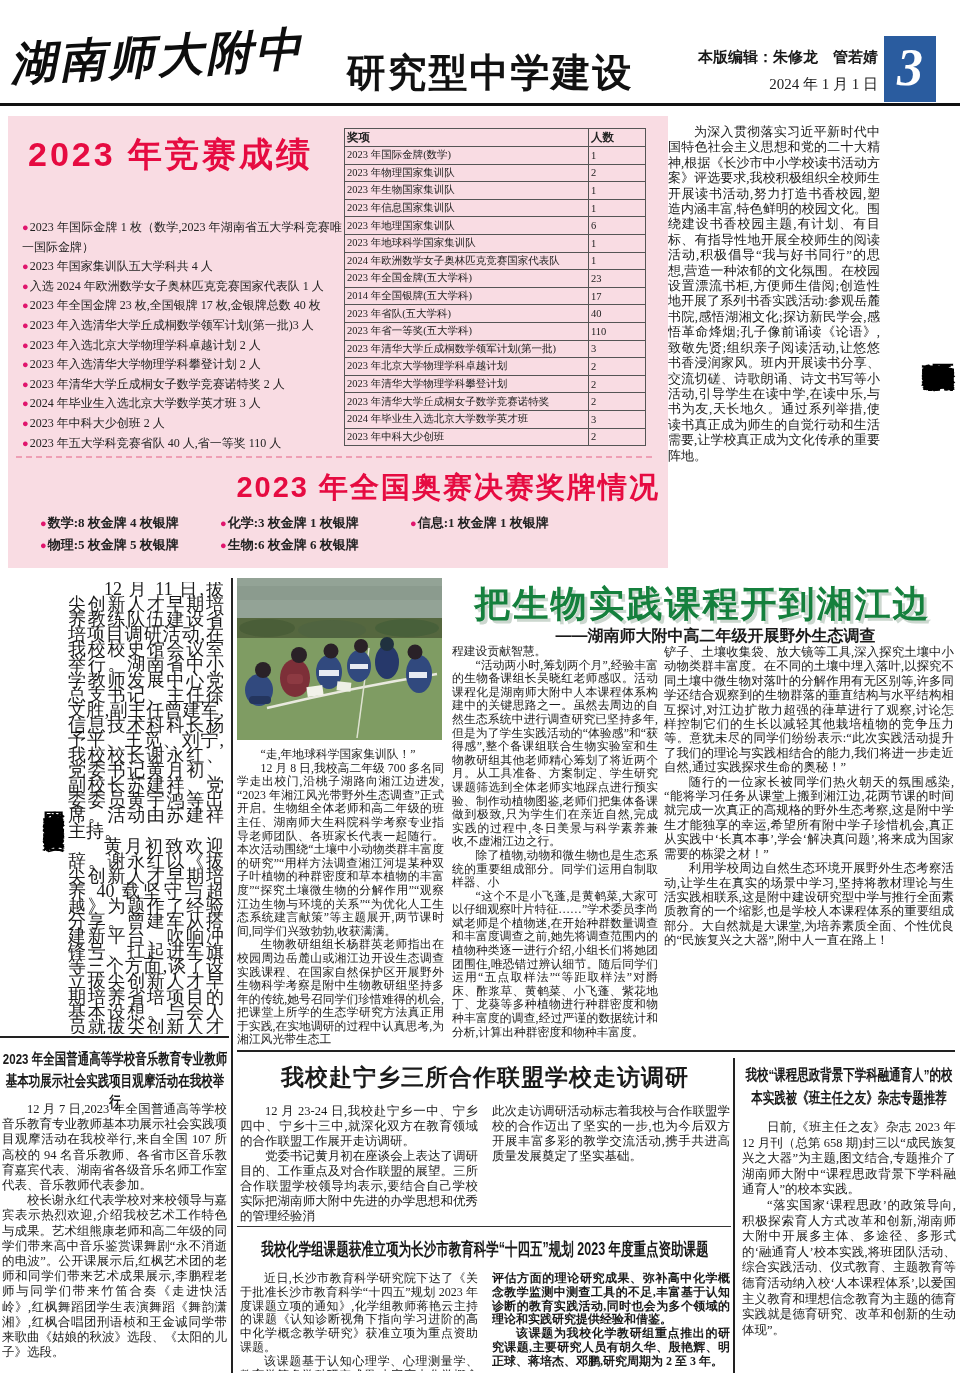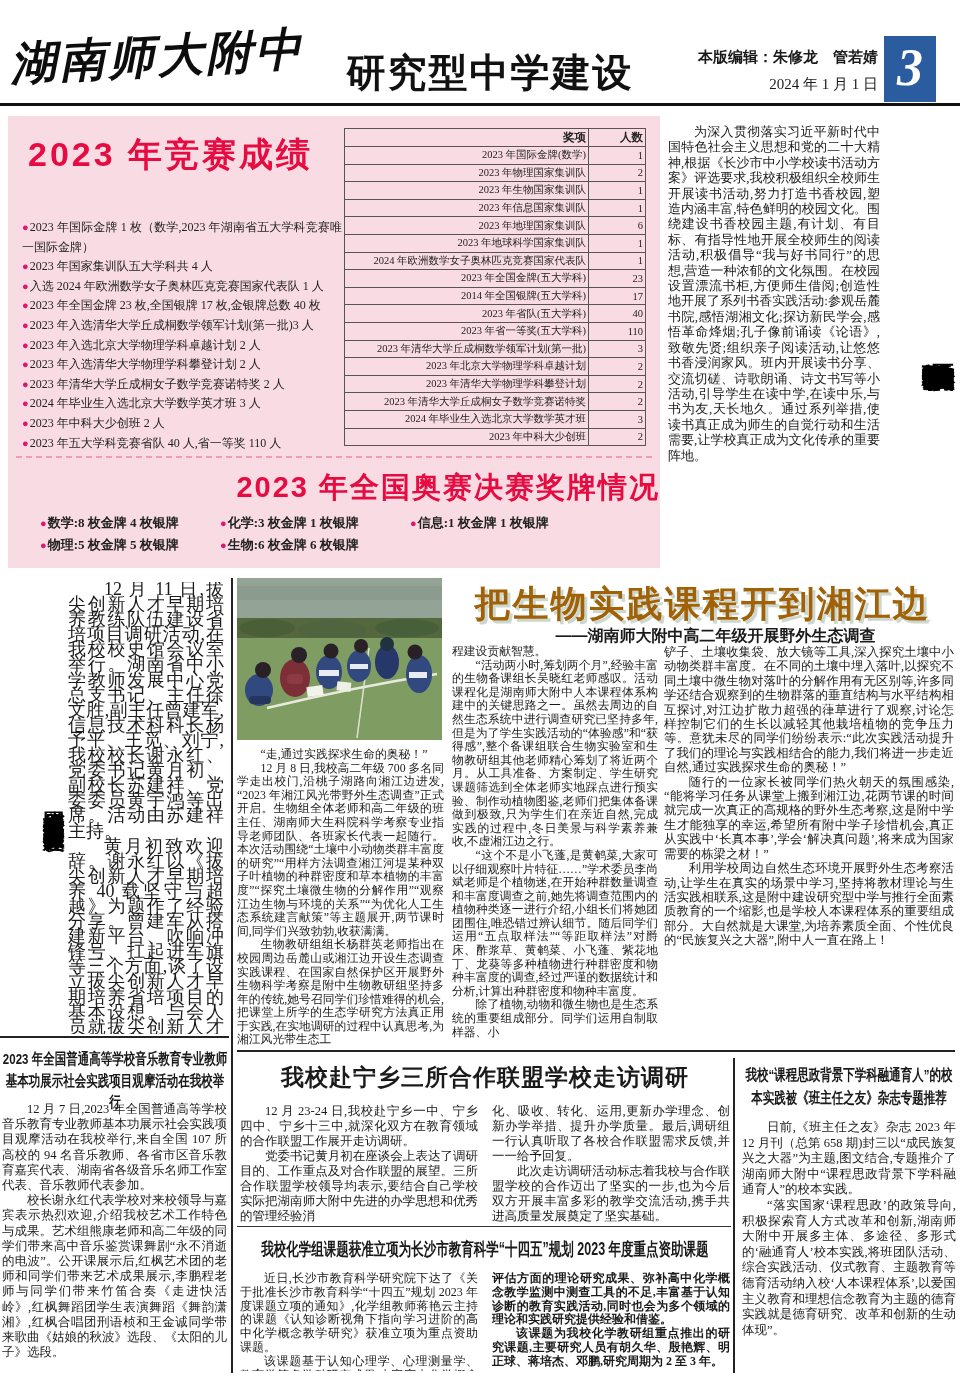--- a/index.html
+++ b/index.html
@@ -19,28 +19,28 @@
         letter-spacing:3px;transform:rotate(-3deg);color:#0d0d0d;}
   .masthead{left:330px;top:46px;width:320px;text-align:center;font-size:39px;letter-spacing:2px;color:#111;}
   .editor-box{left:650px;top:48px;width:228px;text-align:right;}
   .editor-line{font-size:15px;font-weight:bold;font-family:"Liberation Sans","DejaVu Sans",sans-serif;}
   .date-line{font-size:15px;margin-top:8px;}
   .page-badge{left:884px;top:36px;width:52px;height:66px;background:#2a5c9f;
       color:#fff;text-align:center;line-height:64px;font-size:52px;font-style:italic;font-weight:bold;}
   .header-rule{left:0;top:103px;width:960px;height:3px;background:#111;}
 
   
-  .panel{left:8px;top:116px;width:652px;height:452px;background:#f9dce3;}
+  .panel{left:8px;top:116px;width:652px;height:452px;background:#f9dce3;padding-left:8px;}
   .panel-title{left:20px;top:16px;font-size:34px;color:#e60b41;letter-spacing:3px;}
   .award-list{left:14px;top:102px;width:320px;font-size:12px;line-height:19.6px;color:#222;}
   .award-item{text-align:justify;}
   .dot{color:#e0156d;font-size:11px;margin-right:1px;}
   .awards-table{left:336px;top:12px;width:302px;border-collapse:collapse;background:transparent;}
   .awards-table td,.awards-table th{border:1px solid #555;font-size:10.5px;
-      text-align:right;padding:1px 2px;height:14.6px;color:#222;}
+      text-align:left;padding:1px 2px;height:14.6px;color:#222;}
   .awards-table th{font-weight:bold;font-size:11.5px;}
   .awards-table td:last-child,.awards-table th:last-child{width:52px;}
   .dashed-rule{left:8px;top:340px;width:636px;border-top:2px dashed #ef9fb5;height:0;}
   .medal-title{left:0;top:352px;width:652px;text-align:right;font-size:29px;color:#e60b41;letter-spacing:2px;}
   .medal-grid{left:32px;top:398px;width:600px;display:grid;grid-auto-flow:column;
       grid-template-rows:repeat(2,auto);grid-template-columns:180px 190px auto;row-gap:4px;
       font-size:13px;font-weight:bold;color:#222;}
 
   
   .reading-body{left:668px;top:124px;width:212px;height:446px;overflow:hidden;
@@ -56,21 +56,21 @@
   .hrule-mid2{left:237px;top:1226px;width:494px;height:1px;background:#333;}
 
   
   .talent-vtitle{left:12px;top:580px;width:50px;height:458px;display:flex;justify-content:center;
       font-size:17px;letter-spacing:1px;transform:scaleX(1.25);transform-origin:center;color:#000;}
   .talent-body{left:68px;top:582px;width:156px;height:452px;overflow:hidden;
       font-size:18px;line-height:15.1px;}
 
   
   .photo{left:237px;top:578px;width:205px;height:162px;overflow:hidden;background:#7f9c63;}
-  .bio-title{left:450px;top:580px;width:505px;text-align:center;font-size:36px;color:#a16207;
+  .bio-title{left:450px;top:580px;width:505px;text-align:center;font-size:36px;color:#15803d;
       letter-spacing:2px;text-shadow:3px 3px 0 rgba(120,150,130,.38);}
   .bio-subtitle{left:463px;top:626px;width:505px;text-align:center;font-size:16px;}
   .bio-col{font-size:11.8px;line-height:13.6px;overflow:hidden;}
   .bio-c1{left:237px;top:748px;width:207px;height:300px;}
   .bio-c2{left:452px;top:645px;width:206px;height:406px;}
   .bio-c3{left:664px;top:645px;width:290px;height:406px;font-size:12.4px;line-height:14.4px;}
 
   
   .music-title{left:2px;top:1048px;width:226px;text-align:center;font-size:11.5px;line-height:16px;
       transform:scaleY(1.35);transform-origin:top;letter-spacing:0;}
@@ -267,49 +267,48 @@
       <circle cx="178" cy="74" r="7.5" fill="#2a2127"></circle>
       <path d="M172 94 h18 v6 h-18 z" fill="#e8ebf2"></path>
     </g>
     <rect x="70" y="108" width="16" height="10" fill="#f2f2ea" transform="rotate(-8 78 113)"></rect>
     <rect x="100" y="104" width="14" height="9" fill="#eef0e6" transform="rotate(6 107 108)"></rect>
   </svg>
 </div>
 <div class="abs bio-title hei">把生物实践课程开到湘江边</div>
 <div class="abs bio-subtitle hei">——湖南师大附中高二年级开展野外生态调查</div>
 <div class="abs bio-col bio-c1">
-    <p>“走,通过实践探求生命的奥秘！”</p>
+    <p>“走,年地球科学国家集训队！”</p>
     <p>12 月 8 日,我校高二年级 700 多名同学走出校门,沿桃子湖路向湘江边进发,“2023 年湘江风光带野外生态调查”正式开启。生物组全体老师和高二年级的班主任、湖南师大生科院科学考察专业指导老师团队、各班家长代表一起随行。本次活动围绕“土壤中小动物类群丰富度的研究”“用样方法调查湘江河堤某种双子叶植物的种群密度和草本植物的丰富度”“探究土壤微生物的分解作用”“观察江边生物与环境的关系”“为优化人工生态系统建言献策”等主题展开,两节课时间,同学们兴致勃勃,收获满满。</p>
     <p>生物教研组组长杨群英老师指出在校园周边岳麓山或湘江边开设生态调查实践课程、在国家自然保护区开展野外生物科学考察是附中生物教研组坚持多年的传统,她号召同学们珍惜难得的机会,把课堂上所学的生态学研究方法真正用于实践,在实地调研的过程中认真思考,为湘江风光带生态工</p>
   </div>
 <div class="abs bio-col bio-c2 cont">
     <p>程建设贡献智慧。</p>
     <p>“活动两小时,筹划两个月”,经验丰富的生物备课组长吴晓红老师感叹。活动课程化是湖南师大附中人本课程体系构建中的关键思路之一。虽然去周边的自然生态系统中进行调查研究已坚持多年,但是为了学生实践活动的“体验感”和“获得感”,整个备课组联合生物实验室和生物教研组其他老师精心筹划了将近两个月。从工具准备、方案制定、学生研究课题筛选到全体老师实地踩点进行预实验、制作动植物图鉴,老师们把集体备课做到极致,只为学生们在亲近自然,完成实践的过程中,冬日美景与科学素养兼收,不虚湘江边之行。</p>
+    <p>除了植物,动物和微生物也是生态系统的重要组成部分。同学们运用自制取样器、小</p>
     <p>“这个不是小飞蓬,是黄鹌菜,大家可以仔细观察叶片特征……”学术委员李尚斌老师是个植物迷,在开始种群数量调查和丰富度调查之前,她先将调查范围内的植物种类逐一进行介绍,小组长们将她团团围住,唯恐错过辨认细节。随后同学们运用“五点取样法”“等距取样法”对爵床、酢浆草、黄鹌菜、小飞蓬、紫花地丁、龙葵等多种植物进行种群密度和物种丰富度的调查,经过严谨的数据统计和分析,计算出种群密度和物种丰富度。</p>
-    <p>除了植物,动物和微生物也是生态系统的重要组成部分。同学们运用自制取样器、小</p>
   </div>
 <div class="abs bio-col bio-c3 cont">
     <p>铲子、土壤收集袋、放大镜等工具,深入探究土壤中小动物类群丰富度。在不同的土壤中埋入落叶,以探究不同土壤中微生物对落叶的分解作用有无区别等,许多同学还结合观察到的生物群落的垂直结构与水平结构相互探讨,对江边扩散力超强的葎草进行了观察,讨论怎样控制它们的生长以减轻其他栽培植物的竞争压力等。意犹未尽的同学们纷纷表示:“此次实践活动提升了我们的理论与实践相结合的能力,我们将进一步走近自然,通过实践探求生命的奥秘！”</p>
     <p>随行的一位家长被同学们热火朝天的氛围感染,“能将学习任务从课堂上搬到湘江边,花两节课的时间就完成一次真正的高规格的野外生态考察,这是附中学生才能独享的幸运,希望所有附中学子珍惜机会,真正从实践中‘长真本事’,学会‘解决真问题’,将来成为国家需要的栋梁之材！”</p>
     <p>利用学校周边自然生态环境开展野外生态考察活动,让学生在真实的场景中学习,坚持将教材理论与生活实践相联系,这是附中建设研究型中学与推行全面素质教育的一个缩影,也是学校人本课程体系的重要组成部分。大自然就是大课堂,为培养素质全面、个性优良的“民族复兴之大器”,附中人一直在路上！</p>
   </div>
 
 <div class="abs music-title hei">2023 年全国普通高等学校音乐教育专业教师基本功展示社会实践项目观摩活动在我校举行</div>
 <div class="abs music-body">
     <p>12 月 7 日,2023 年全国普通高等学校音乐教育专业教师基本功展示社会实践项目观摩活动在我校举行,来自全国 107 所高校的 94 名音乐教师、各省市区音乐教育嘉宾代表、湖南省各级音乐名师工作室代表、音乐教师代表参加。</p>
     <p>校长谢永红代表学校对来校领导与嘉宾表示热烈欢迎,介绍我校艺术工作特色与成果。艺术组熊康老师和高二年级的同学们带来高中音乐鉴赏课舞剧“永不消逝的电波”。公开课展示后,红枫艺术团的老师和同学们带来艺术成果展示,李鹏程老师与同学们带来竹笛合奏《走进快活岭》,红枫舞蹈团学生表演舞蹈《舞韵潇湘》,红枫合唱团刑语桢和王金诚同学带来歌曲《姑娘的秋波》选段、《太阳的儿子》选段。</p>
   </div>
 
 <div class="abs ning-title hei">我校赴宁乡三所合作联盟学校走访调研</div>
 <div class="abs ning-c1">
     <p>12 月 23-24 日,我校赴宁乡一中、宁乡四中、宁乡十三中,就深化双方在教育领域的合作联盟工作展开走访调研。</p>
     <p>党委书记黄月初在座谈会上表达了调研目的、工作重点及对合作联盟的展望。三所合作联盟学校领导均表示,要结合自己学校实际把湖南师大附中先进的办学思想和优秀的管理经验消</p>
   </div>
 <div class="abs ning-c2 cont">
-    <p>化、吸收、转化、运用,更新办学理念、创新办学举措、提升办学质量。最后,调研组一行认真听取了各校合作联盟需求反馈,并一一给予回复。</p>
     <p>此次走访调研活动标志着我校与合作联盟学校的合作迈出了坚实的一步,也为今后双方开展丰富多彩的教学交流活动,携手共进高质量发展奠定了坚实基础。</p>
   </div>
 
 <div class="abs chem-title hei">我校化学组课题获准立项为长沙市教育科学“十四五”规划 2023 年度重点资助课题</div>
 <div class="abs chem-c1">
     <p>近日,长沙市教育科学研究院下达了《关于批准长沙市教育科学“十四五”规划 2023 年度课题立项的通知》,化学组教师蒋艳云主持的课题《认知诊断视角下指向学习进阶的高中化学概念教学研究》获准立项为重点资助课题。</p>
     <p>该课题基于认知心理学、心理测量学、教育学等多学科研究成果,丰富高中化学概念教学及</p>
   </div>
 <div class="abs chem-c2 cont">
     <p>评估方面的理论研究成果、弥补高中化学概念教学监测中测查工具的不足,丰富基于认知诊断的教育实践活动,同时也会为多个领域的理论和实践研究提供经验和借鉴。</p>

